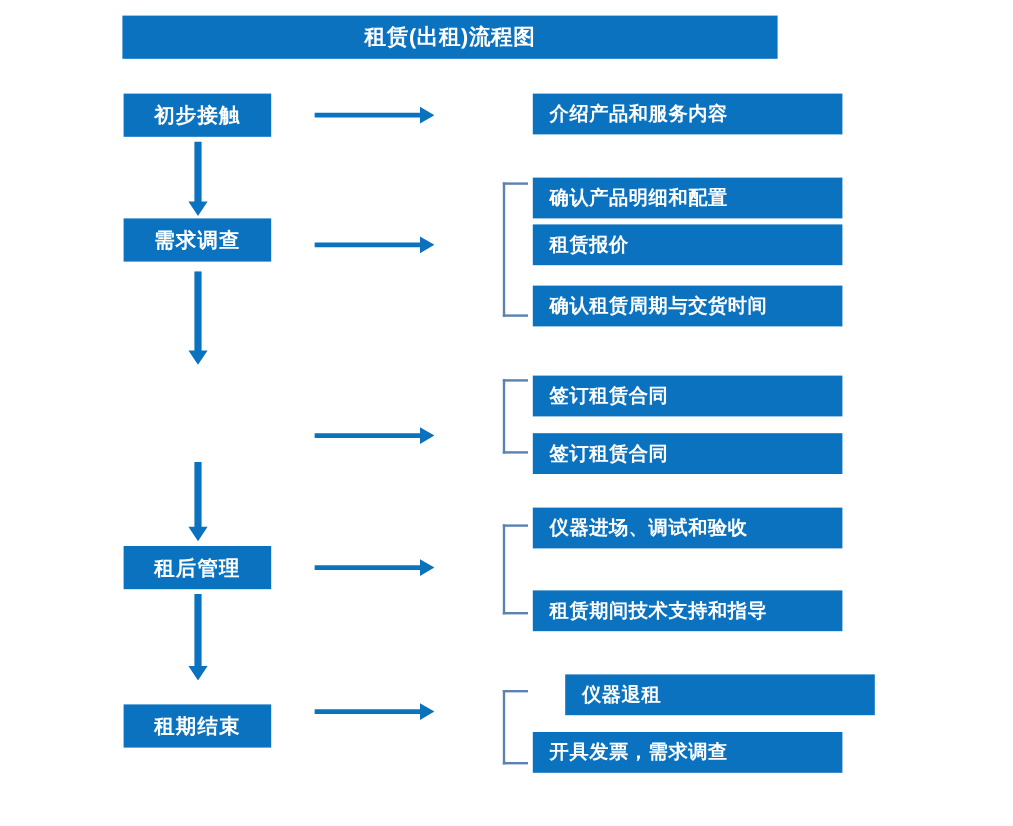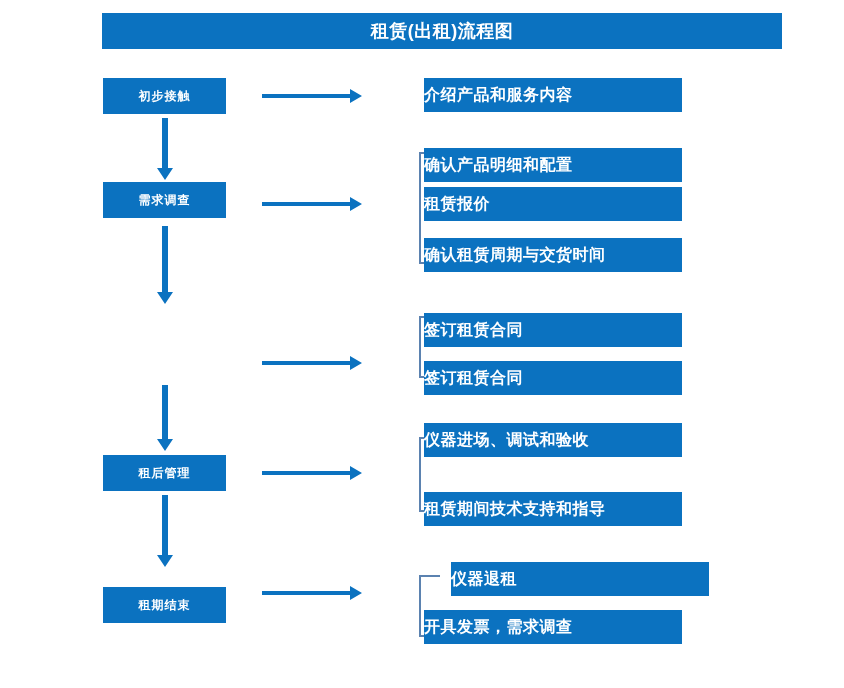--- a/index.html
+++ b/index.html
@@ -17,60 +17,61 @@
     height: 688px;
     background: #ffffff;
     overflow: hidden;
   }
 
   
   .title-bar {
     position: absolute;
     left: 102px;
     top: 13px;
-    width: 680px;
+    width: 546px;
     height: 36px;
     background: #0b72c0;
     color: #ffffff;
     font-size: 18px;
     font-weight: bold;
     display: flex;
     align-items: center;
     justify-content: center;
     letter-spacing: 0.5px;
   }
 
   
   .stage-box {
     position: absolute;
     left: 103px;
     width: 123px;
     height: 36px;
     background: #0b72c0;
     color: #ffffff;
-    font-size: 12px;
+    font-size: 17px;
     font-weight: bold;
     display: flex;
     align-items: center;
     justify-content: center;
     letter-spacing: 1px;
   }
 
   
   .detail-box {
     position: absolute;
-    left: 424px;
+    left: 444px;
     width: 258px;
     height: 34px;
     background: #0b72c0;
     color: #ffffff;
     font-size: 16px;
     font-weight: bold;
     display: flex;
     align-items: center;
+    padding-left: 14px;
     box-sizing: border-box;
     letter-spacing: 0.5px;
   }
 
   
   .h-arrow {
     position: absolute;
     left: 262px;
     width: 100px;
     height: 18px;

